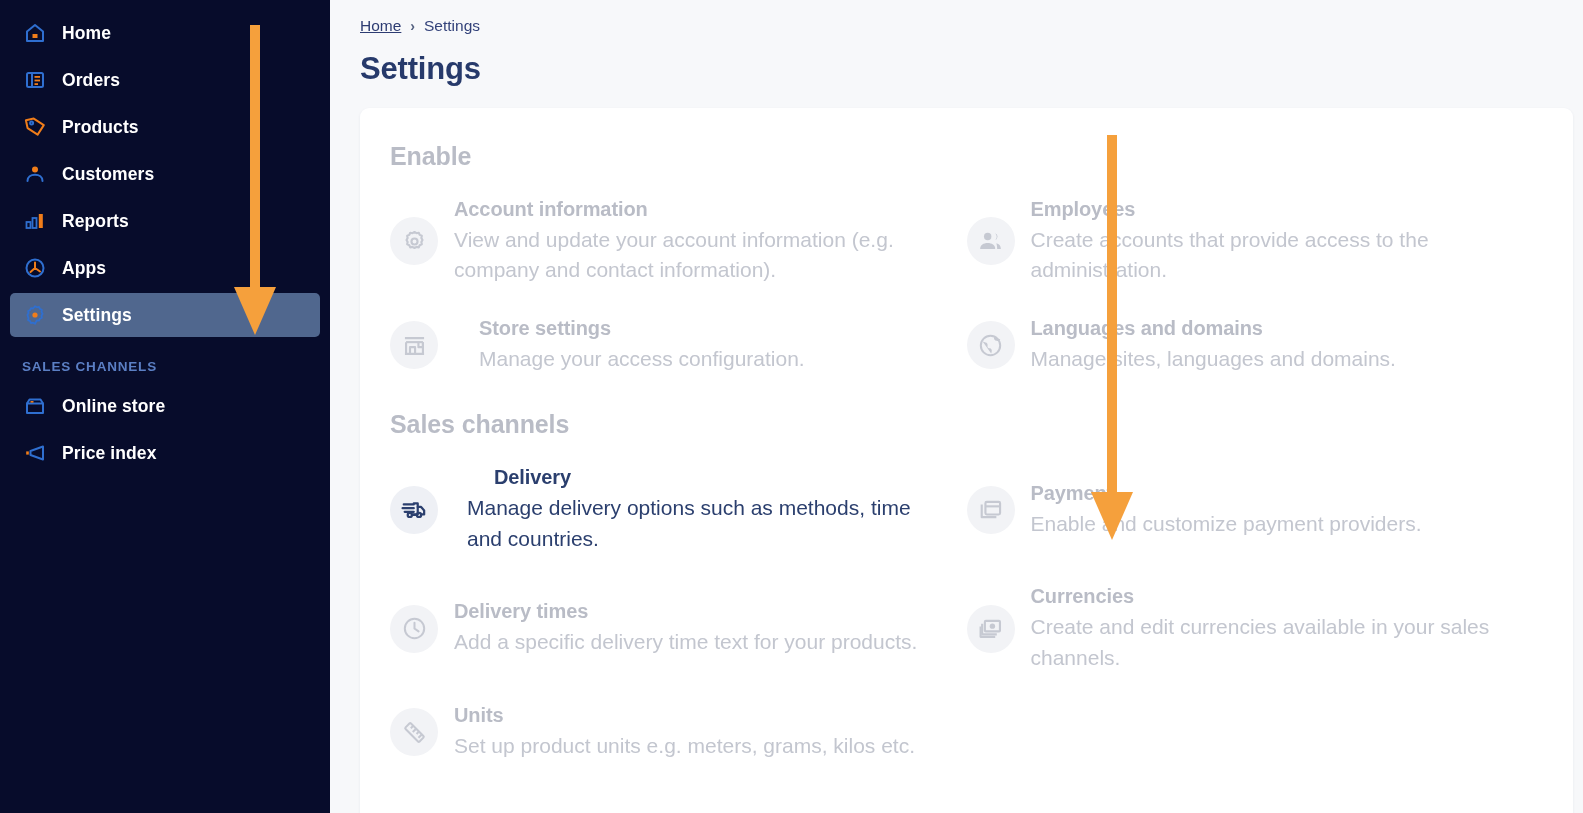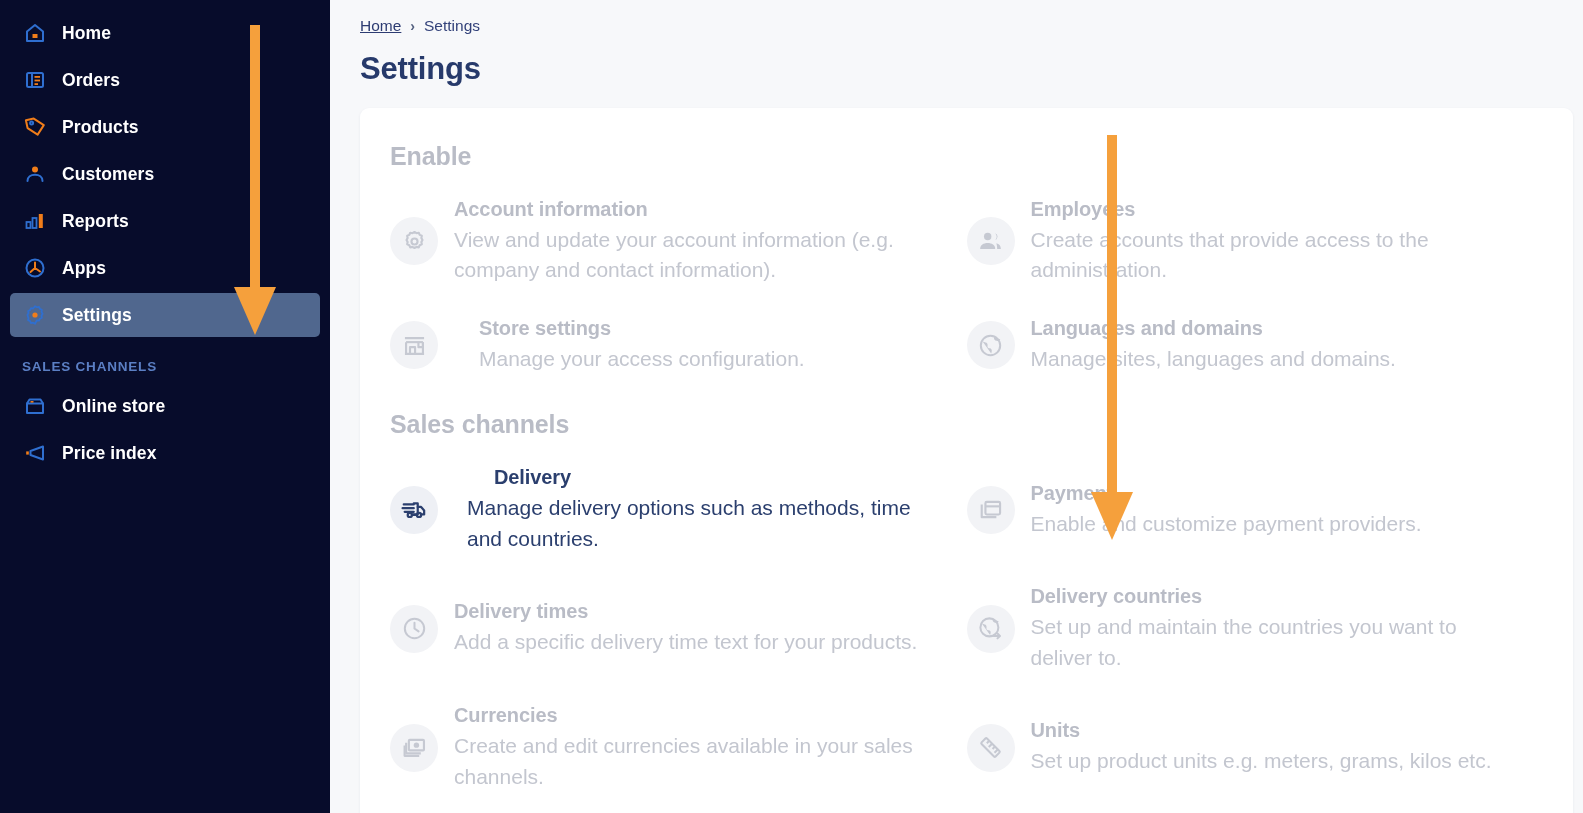--- a/index.html
+++ b/index.html
@@ -433,34 +433,20 @@
             <circle cx="12" cy="12" r="8.6"></circle>
             <path d="M12 6.8V12l3.6 2.6"></path>
           </svg>
         </span>
         <span class="cell-text" style="display: block;">
           <span class="cell-title" style="display: block;">Delivery times</span>
           <span class="cell-desc" style="display: block;">Add a specific delivery time text for your products.</span>
         </span>
       </div>
 
-      <div class="cell">
-        <span class="cell-icon">
-          <svg width="27" height="27" viewBox="0 0 24 24" fill="none" stroke="#c6c9d2" stroke-width="1.8">
-            <circle cx="11" cy="11" r="8"></circle>
-            <path d="M4.3 7.6c2 1 3.4.5 4 2s-.4 2.7.6 3.4 2.2.2 2.9 1.2.2 2.5-.2 3.5" fill="#c6c9d2" stroke="none"></path>
-            <path d="M15 3.9c-.6 1.2.3 1.9 1.3 2.1s1.8-.4 2.2.4"></path>
-            <path d="M14.8 18.6h5.4M18.2 16.4l2.2 2.2-2.2 2.2" stroke-linecap="round" stroke-linejoin="round"></path>
-          </svg>
-        </span>
-        <span class="cell-text" style="display: block;">
-          <span class="cell-title" style="display: block;">Delivery countries</span>
-          <span class="cell-desc" style="display: block;">Set up and maintain the countries you want to deliver to.</span>
-        </span>
-      </div>
 
       <div class="cell">
         <span class="cell-icon">
           <svg width="27" height="27" viewBox="0 0 24 24" fill="none" stroke="#c6c9d2" stroke-width="1.9" stroke-linejoin="round">
             <rect x="7" y="5.2" width="13.4" height="9.4" rx="0.8"></rect>
             <circle cx="13.7" cy="9.9" r="2.4" fill="#c6c9d2" stroke="none"></circle>
             <path d="M4.6 7.8v9.4h13"></path>
             <path d="M3.2 10.2v9.2h13"></path>
           </svg>
         </span>

